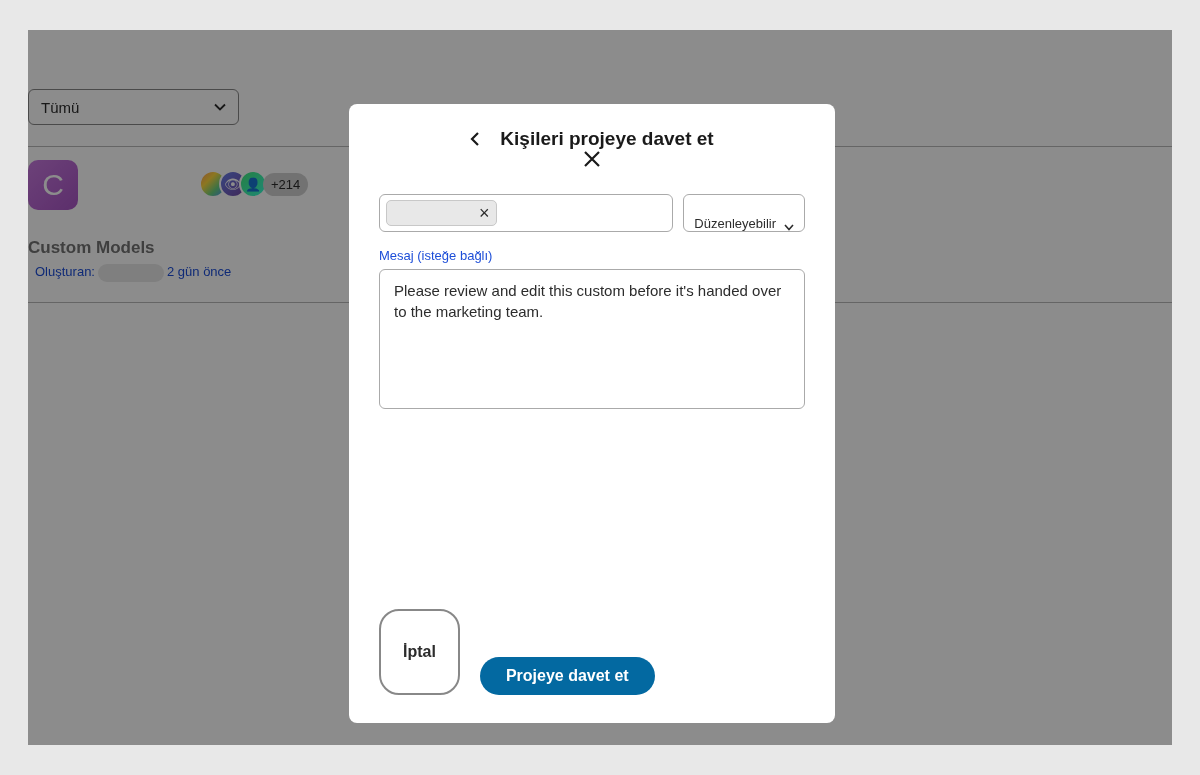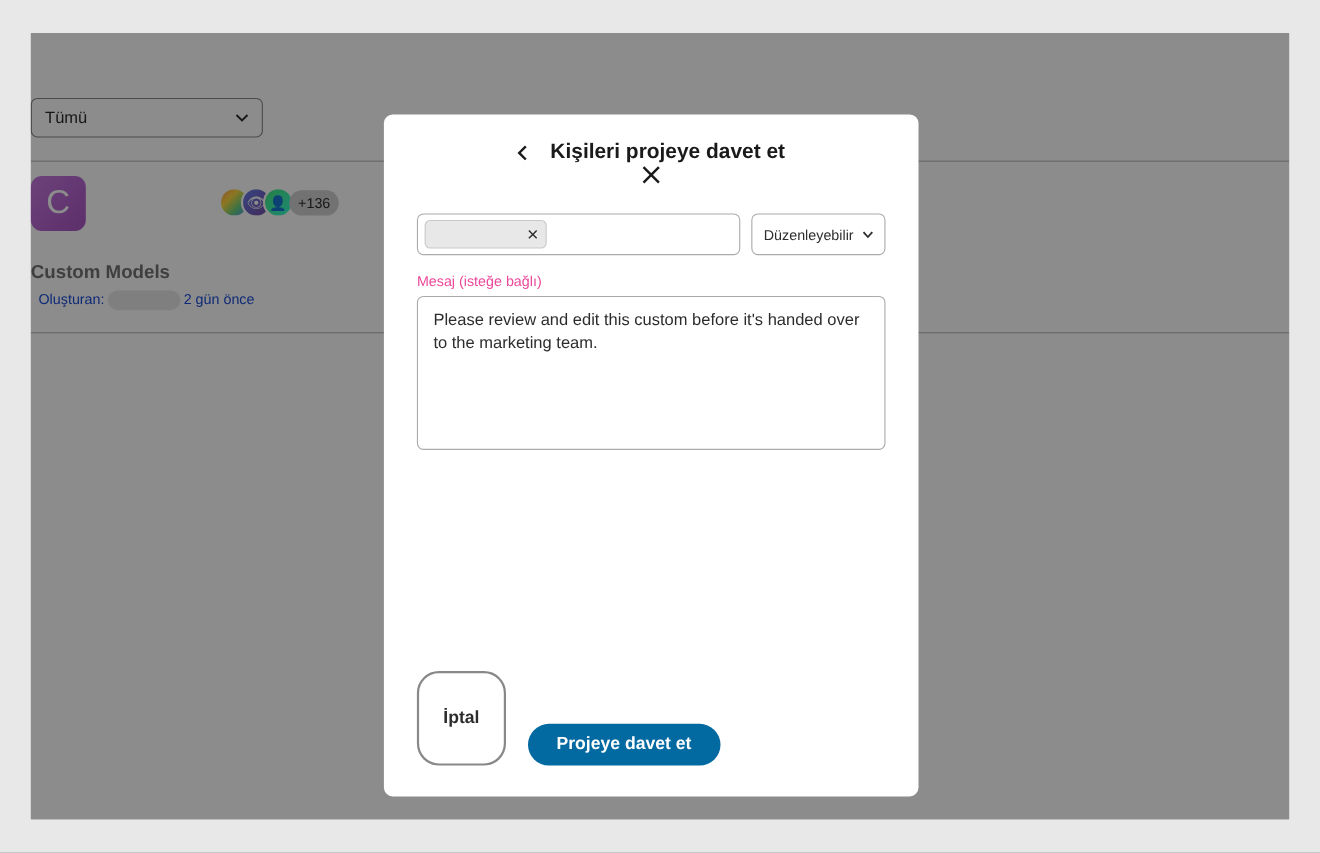--- a/index.html
+++ b/index.html
@@ -253,30 +253,30 @@
       color: #2c2c2c;
       cursor: pointer;
       font-weight: 300;
     }
     
     .permission-select {
       border: 1px solid #aaa;
       border-radius: 6px;
       padding: 0 10px;
       display: flex;
-      align-items: center;
+      align-items: flex-end;
       gap: 8px;
       font-size: 13px;
       min-height: 38px;
       color: #2c2c2c;
     }
     
     .message-label {
       font-size: 13px;
-      color: #ec4899;
+      color: #1d4ed8;
       margin-bottom: 6px;
     }
     
     .message-textarea {
       width: 100%;
       height: 140px;
       border: 1px solid #aaa;
       border-radius: 6px;
       padding: 10px 14px;
       font-size: 15px;
@@ -331,21 +331,21 @@
     <div class="divider-line"></div>
 
     <div class="project-card">
       <div class="project-icon">
         <span>C</span>
       </div>
       <div class="avatar-group">
         <div class="avatar avatar-1"></div>
         <div class="avatar avatar-2"></div>
         <div class="avatar avatar-3"></div>
-        <div class="avatar-count">+136</div>
+        <div class="avatar-count">+214</div>
       </div>
       <div class="project-title">Custom Models</div>
       <div class="project-meta">
         <span>Oluşturan:</span>
         <span class="redacted-pill"></span>
         <span>2 gün önce</span>
       </div>
     </div>
 
     <div class="divider-line-2"></div>

